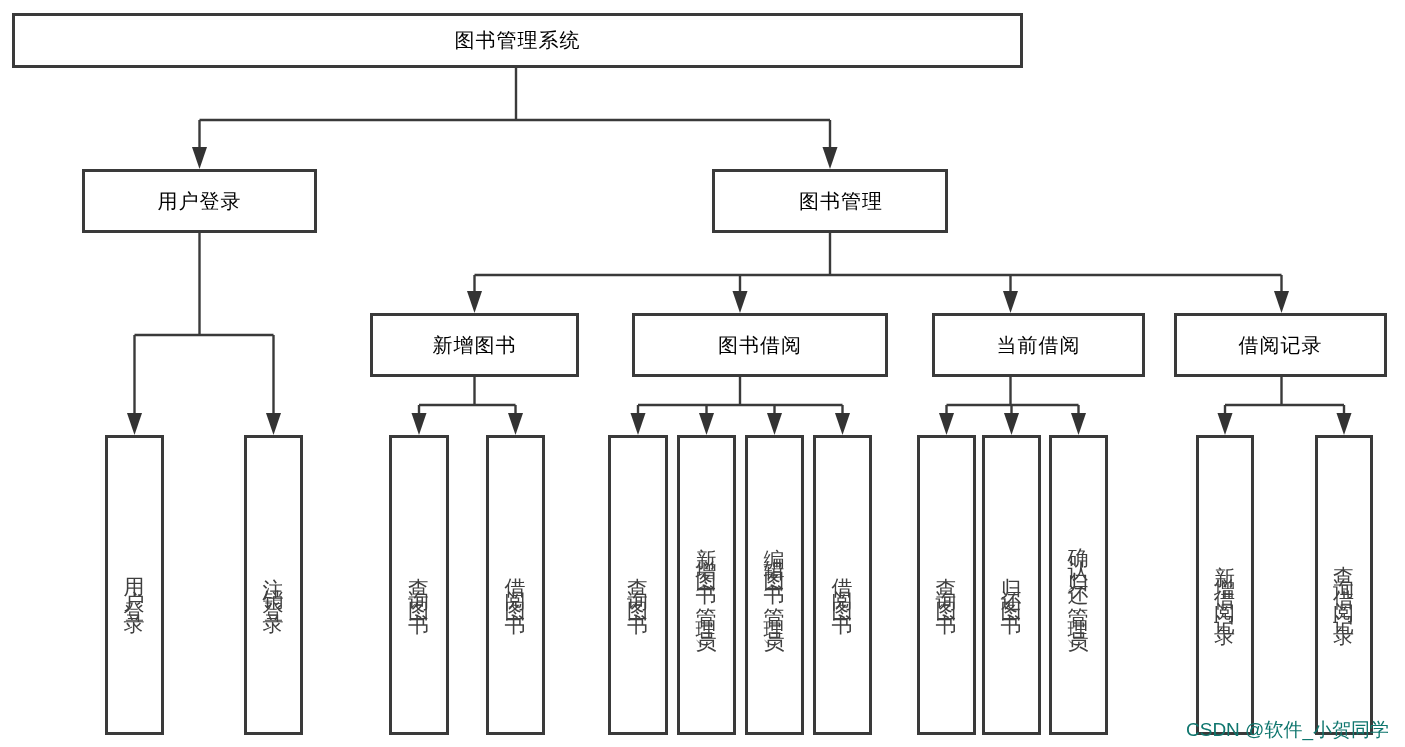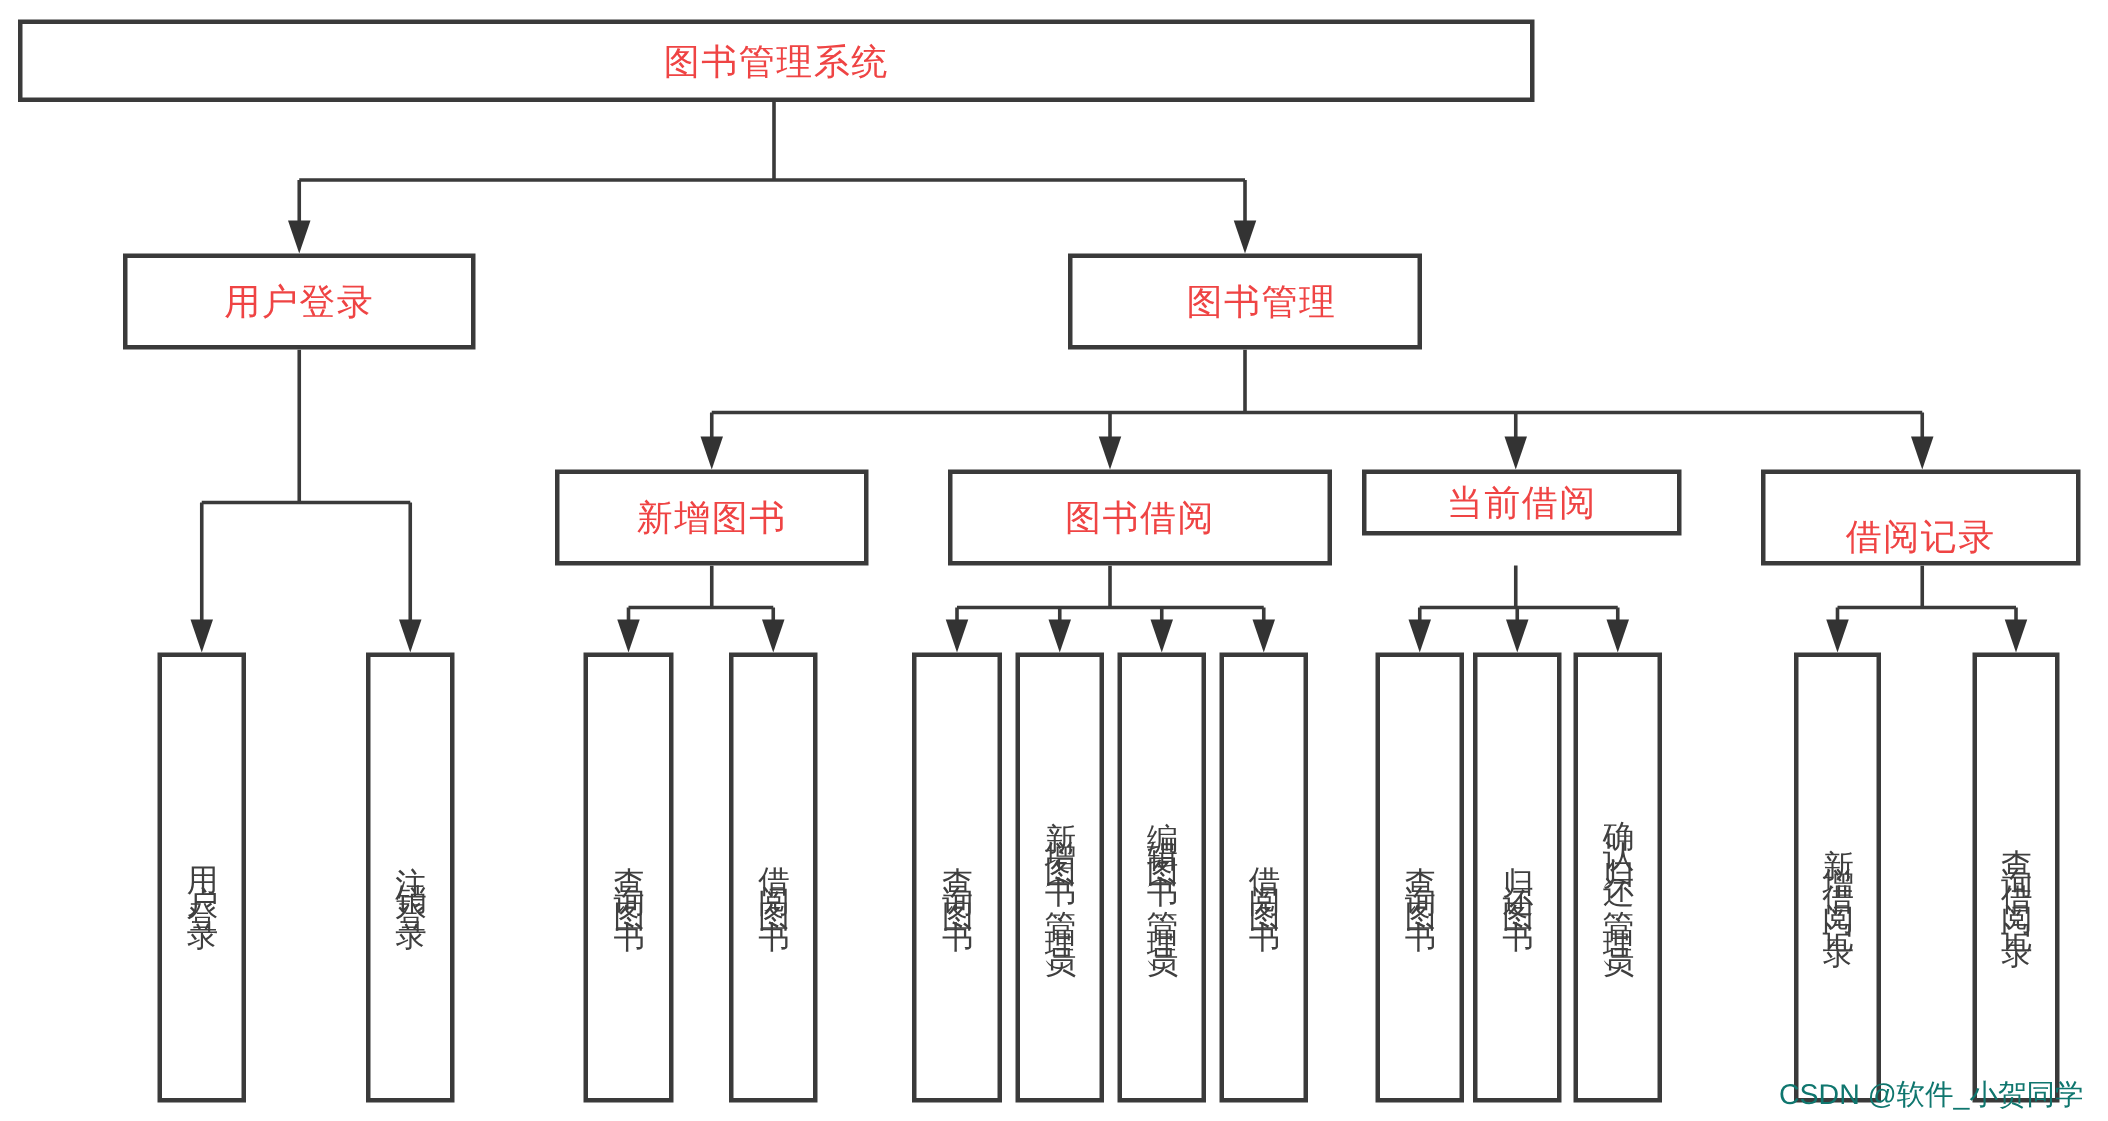--- a/index.html
+++ b/index.html
@@ -34,22 +34,22 @@
   .box {
     position: absolute;
     box-sizing: border-box;
     background: #ffffff;
     border: 3px solid #3a3a3a;
     display: flex;
     align-items: center;
     justify-content: center;
   }
   .hlabel {
-    font-size: 24px;
-    color: #ef4444;
+    font-size: 20px;
+    color: #000000;
     letter-spacing: 1px;
     white-space: nowrap;
   }
   .vlabel {
     writing-mode: vertical-rl;
     text-orientation: mixed;
     font-size: 21px;
     color: #3f3f3f;
     letter-spacing: 12px;
     line-height: 1;
@@ -142,24 +142,24 @@
   <div class="box" style="left:712px; top:169px; width:236px; height:64px;padding-left:22px;">
     <span class="hlabel">图书管理</span>
   </div>
 
   <div class="box" style="left:370px; top:313px; width:209px; height:64px;">
     <span class="hlabel">新增图书</span>
   </div>
   <div class="box" style="left:632px; top:313px; width:256px; height:64px;align-items:center;">
     <span class="hlabel">图书借阅</span>
   </div>
-  <div class="box" style="left:908px; top:313px; width:213px; height:44px;">
+  <div class="box" style="left:932px; top:313px; width:213px; height:64px;">
     <span class="hlabel">当前借阅</span>
   </div>
-  <div class="box" style="left:1174px; top:313px; width:213px; height:64px;align-items:flex-end;">
+  <div class="box" style="left:1174px; top:313px; width:213px; height:64px;">
     <span class="hlabel">借阅记录</span>
   </div>
 
   <div class="box" style="left:105px; top:435px; width:59px; height:300px;">
     <span class="vlabel">用户登录</span>
   </div>
   <div class="box" style="left:244px; top:435px; width:59px; height:300px;">
     <span class="vlabel">注销登录</span>
   </div>
 

